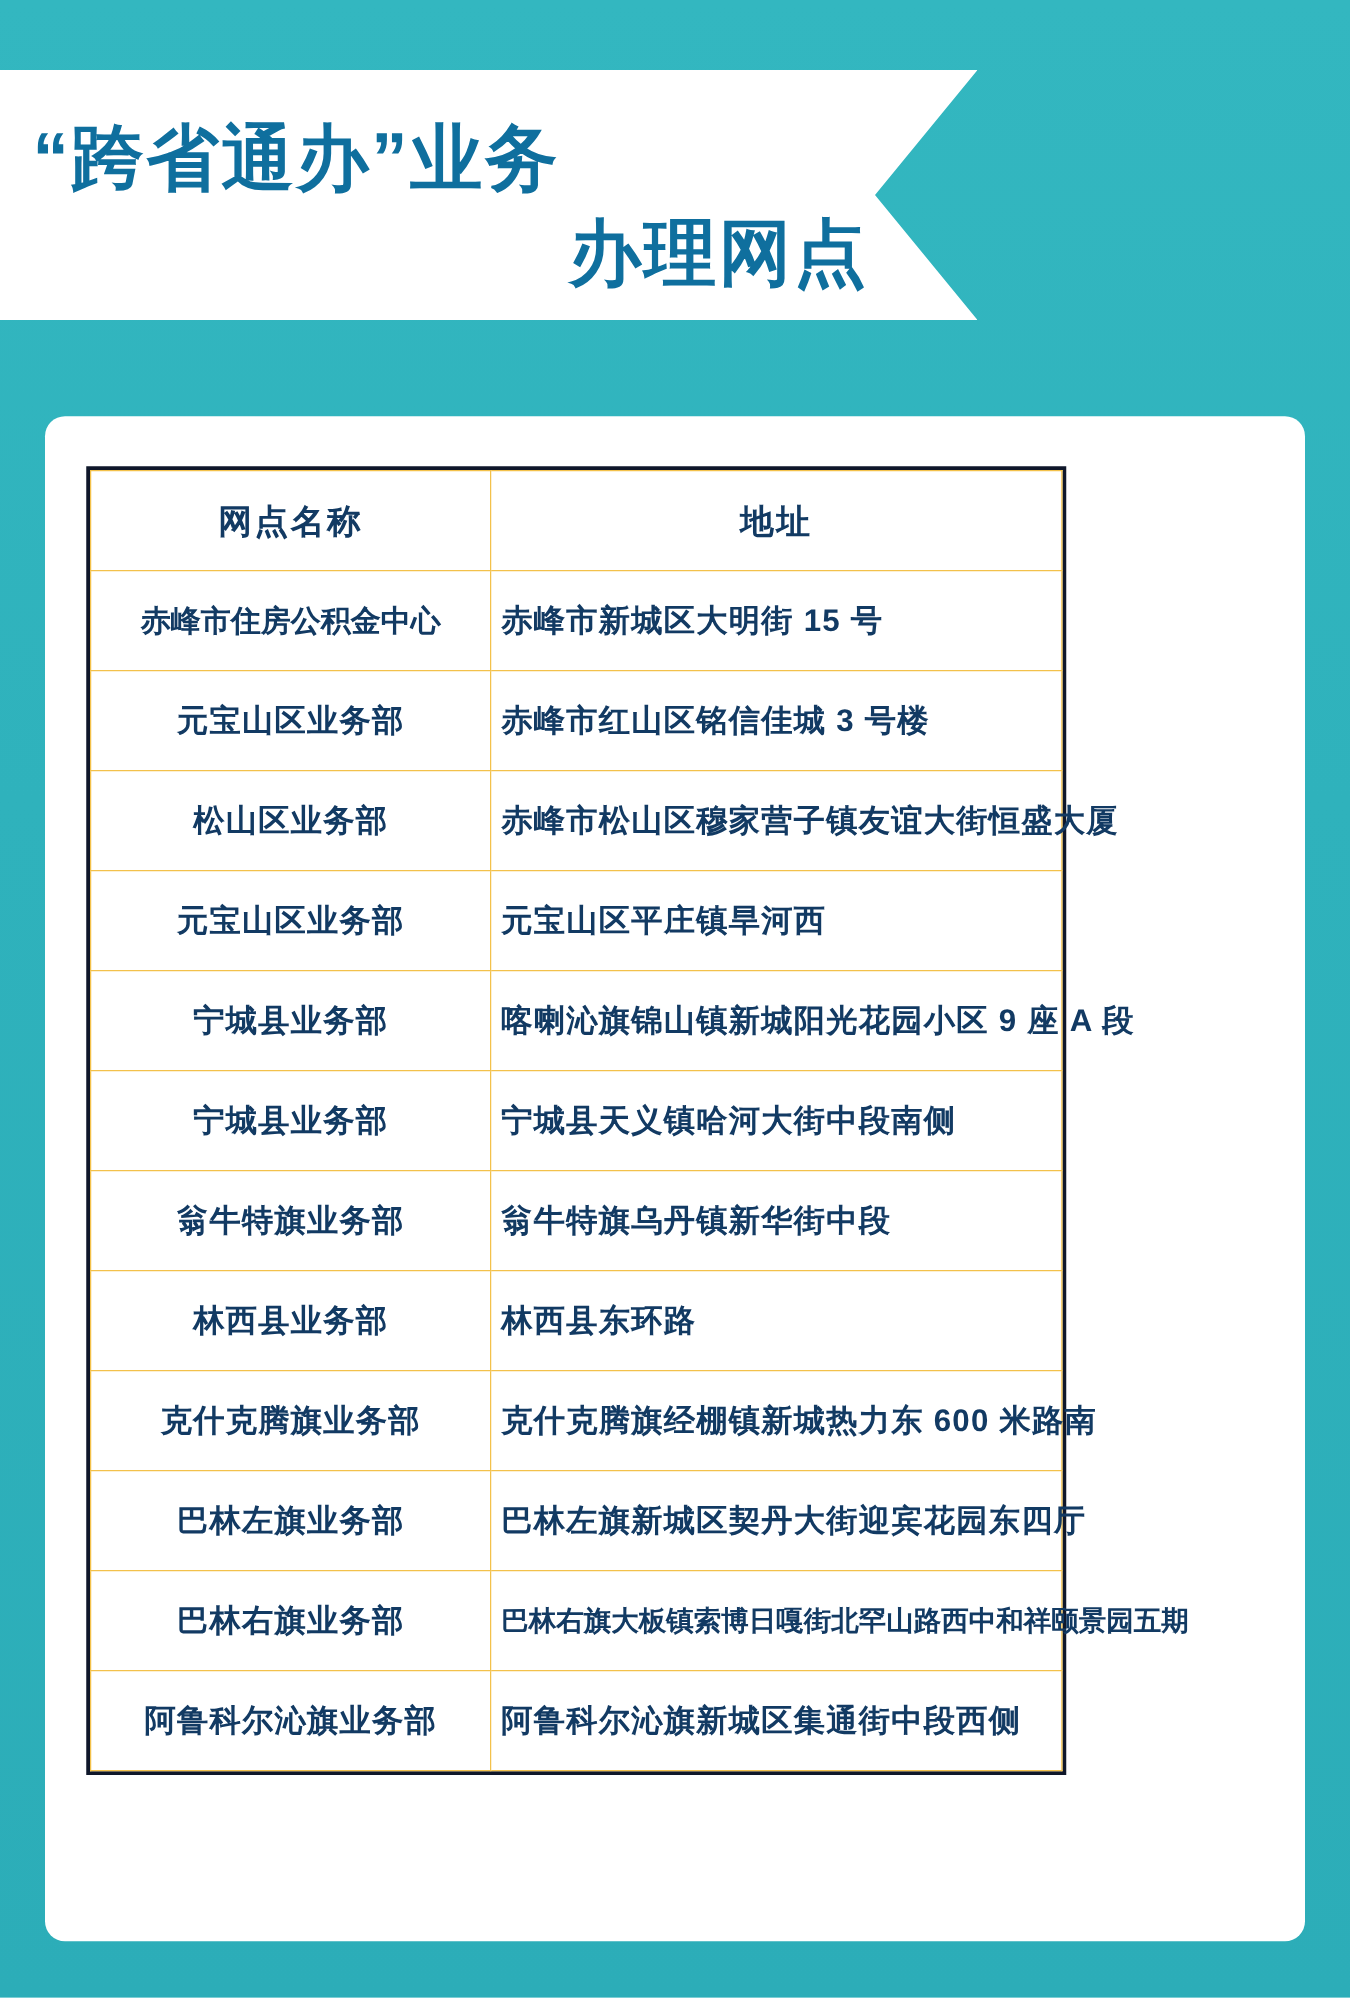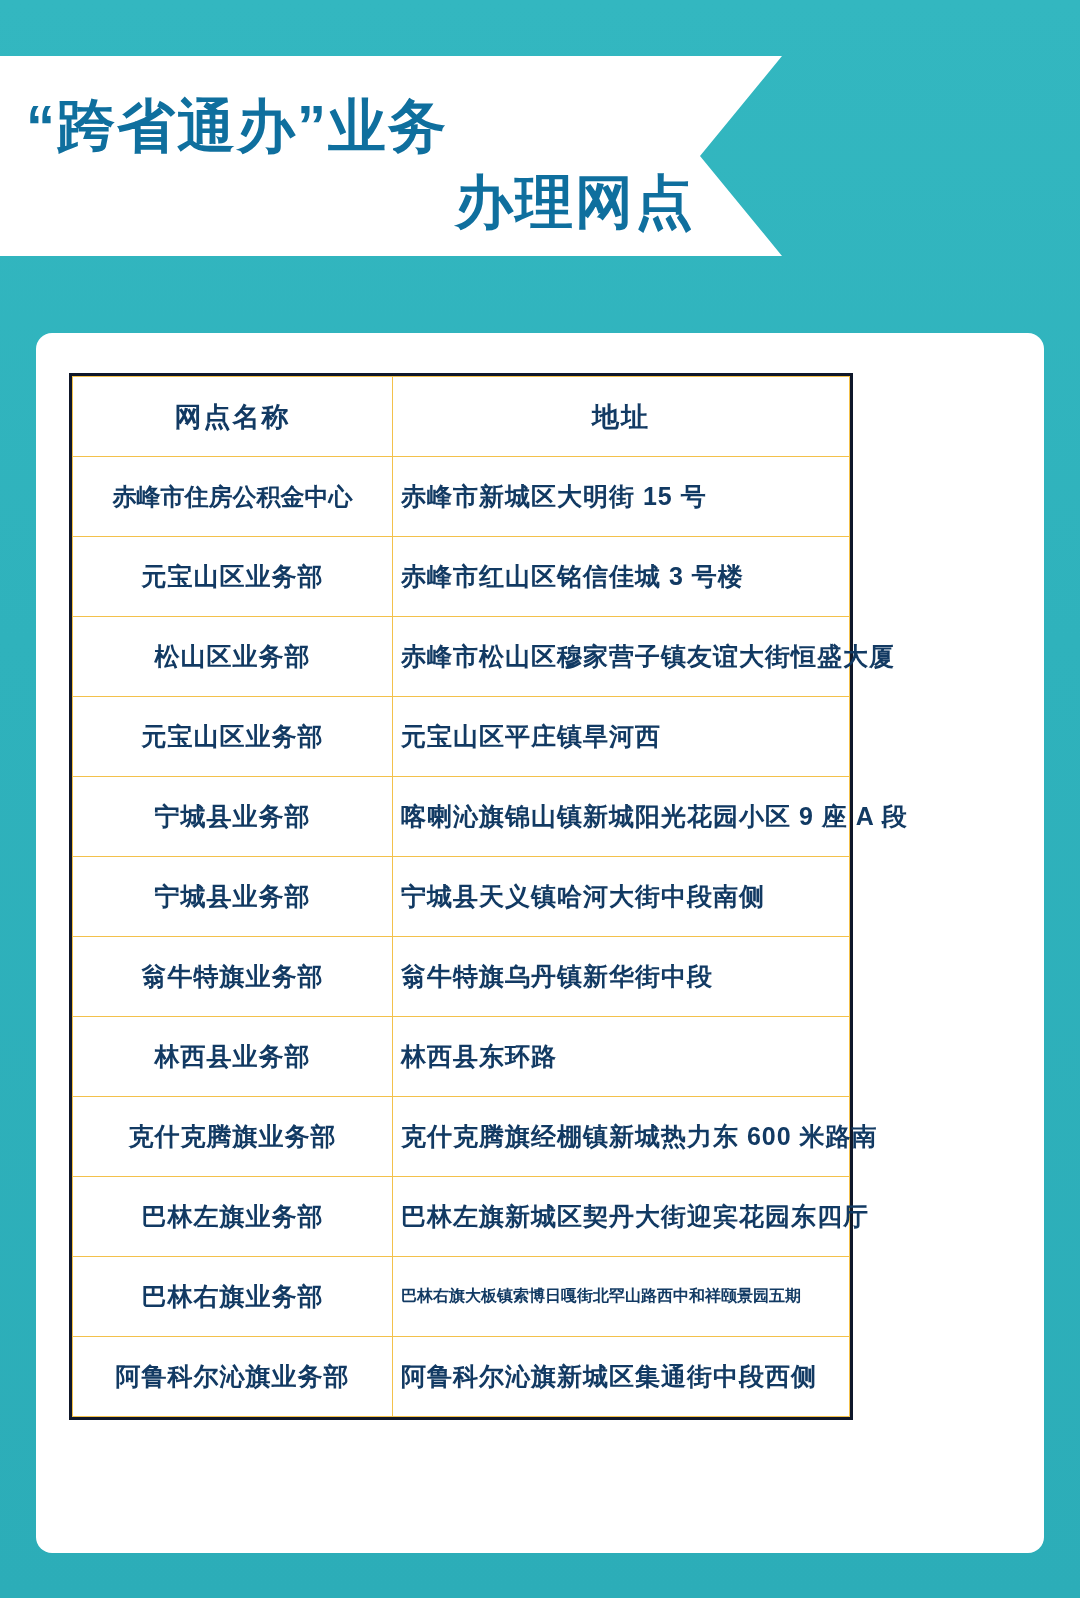--- a/index.html
+++ b/index.html
@@ -104,21 +104,21 @@
   }
   td.cell-addr {
     text-align: left;
     font-size: 25px;
     padding-left: 18px;
     letter-spacing: 1px;
     white-space: nowrap;
   }
   tr.row-first td.cell-name { font-size: 24px; letter-spacing: 0px; margin-top: 24px; }
   tr.row-first td.cell-addr { font-size: 25px; }
-  td.cell-addr.small { font-size: 16px; letter-spacing: 0px; }
+  td.cell-addr.small { font-size: 22px; letter-spacing: 0px; }
 </style>
 </head>
 <body>
 
 <div class="page">
 
   <div class="banner"></div>
   <div class="banner-title-1">“跨省通办”业务</div>
   <div class="banner-title-2">办理网点</div>
 

